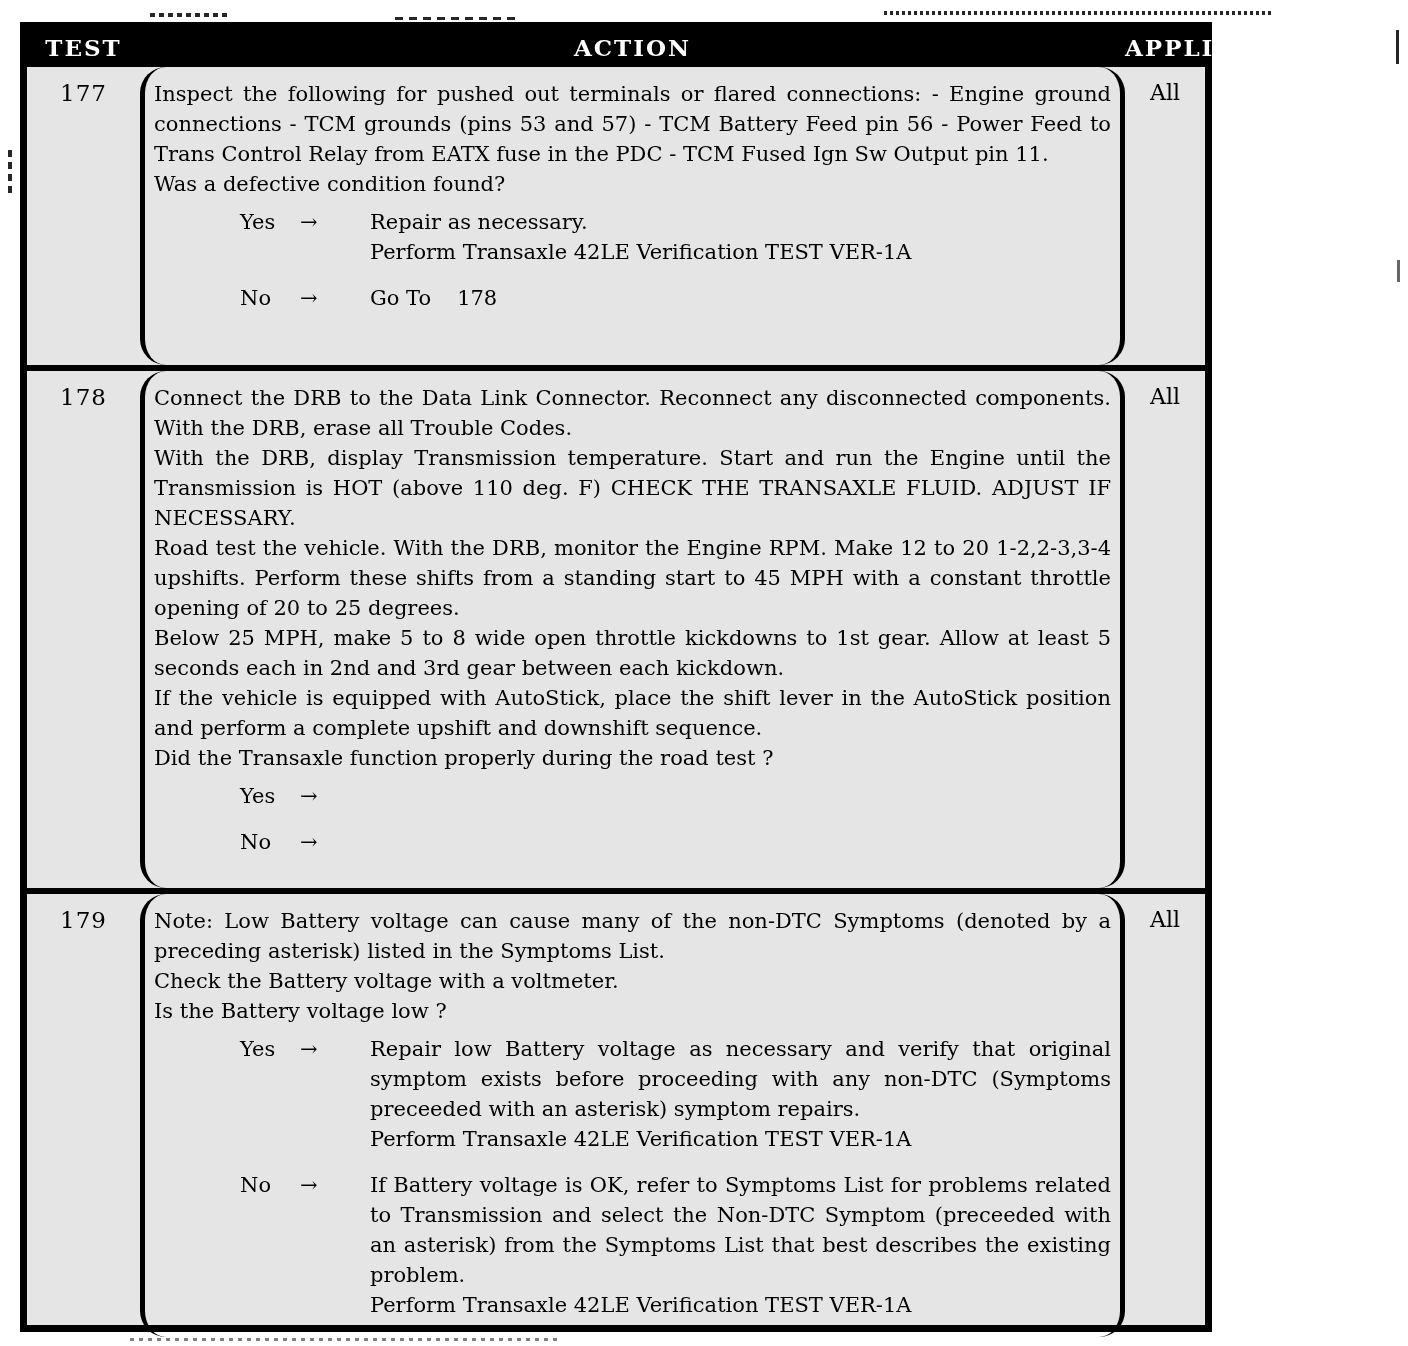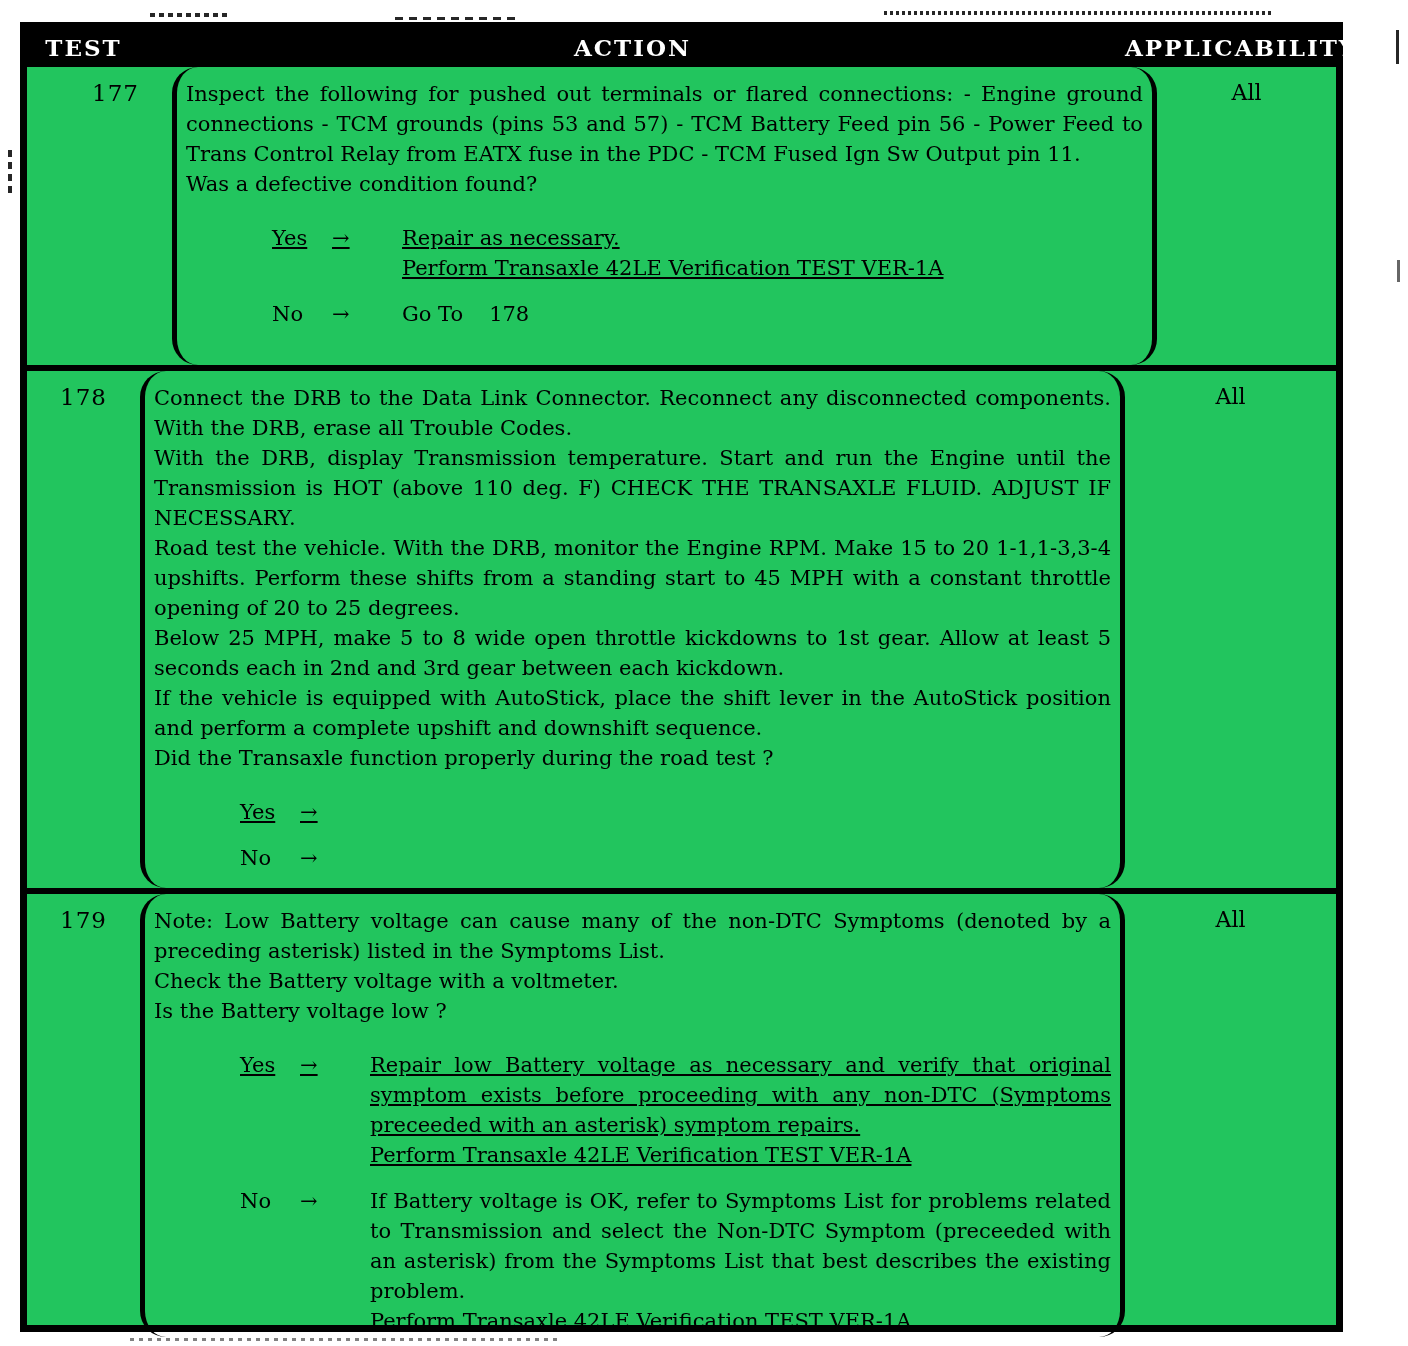--- a/index.html
+++ b/index.html
@@ -27,24 +27,24 @@
   .a5 { left: 8px;   top: 150px; width: 4px;  height: 46px;
         background: repeating-linear-gradient(180deg,#000 0 7px,transparent 7px 12px); }
   .a6 { left: 1397px; top: 260px; width: 3px; height: 22px; opacity:.6; }
   .a7 { left: 130px; top: 1338px; width: 430px; height: 3px;
         background: repeating-linear-gradient(90deg,#000 0 4px,transparent 4px 9px); opacity:.5; }
 
   
   .diag-table {
     position: absolute;
     left: 20px; top: 22px;
-    width: 1323px; height: 1310px;
+    width: 1192px; height: 1310px;
     border: 7px solid #000;
     box-sizing: border-box;
-    background: #22c55e;
+    background: #e5e5e5;
   }
   .thead {
     display: grid;
     grid-template-columns: 113px 985px 1fr;
     height: 38px;
     background: #000;
     color: #fff;
   }
   .th {
     font-weight: bold;
@@ -53,21 +53,21 @@
     line-height: 37px;
     text-align: center;
     white-space: nowrap;
   }
   .trow {
     display: grid;
     grid-template-columns: 113px 985px 1fr;
     box-sizing: border-box;
   }
   .trow.bordered { border-top: 6px solid #000; }
-  .r177 { height: 298px; padding-left: 32px; }
+  .r177 { height: 298px; }
   .r178 { height: 523px; }
   .r179 { height: 449px; }
   .td { box-sizing: border-box; overflow: hidden; }
   .td-test {
     text-align: center;
     font-size: 23px;
     padding-top: 13px;
     letter-spacing: 1px;
   }
   .td-action {
@@ -86,21 +86,21 @@
   .para {
     margin: 0;
     text-align: justify;
   }
   .decision {
     margin-left: 86px;
     display: grid;
     grid-template-columns: 60px 70px 1fr;
     align-items: start;
   }
-  .decision.first { margin-top: 24px; text-decoration: underline; }
+  .decision.first { margin-top: 8px; }
   .decision.second { margin-top: 16px; }
   .dec-label { white-space: nowrap; }
   .dec-arrow { white-space: nowrap; }
   .dec-text { }
   .dec-para { text-align: justify; margin: 0; }
   .dec-line { white-space: nowrap; }
   .goto-target { margin-left: 26px; }
 </style>
 </head>
 <body>
@@ -145,21 +145,21 @@
         </div>
       </div>
       <div class="td td-appl">All</div>
     </div>
 
     <div class="trow bordered r178">
       <div class="td td-test">178</div>
       <div class="td td-action">
         <p class="para">Connect the DRB to the Data Link Connector. Reconnect any disconnected components. With the DRB, erase all Trouble Codes.</p>
         <p class="para">With the DRB, display Transmission temperature. Start and run the Engine until the Transmission is HOT (above 110 deg. F) CHECK THE TRANSAXLE FLUID. ADJUST IF NECESSARY.</p>
-        <p class="para">Road test the vehicle. With the DRB, monitor the Engine RPM. Make 15 to 20 1-1,1-3,3-4 upshifts. Perform these shifts from a standing start to 45 MPH with a constant throttle opening of 20 to 25 degrees.</p>
+        <p class="para">Road test the vehicle. With the DRB, monitor the Engine RPM. Make 12 to 20 1-2,2-3,3-4 upshifts. Perform these shifts from a standing start to 45 MPH with a constant throttle opening of 20 to 25 degrees.</p>
         <p class="para">Below 25 MPH, make 5 to 8 wide open throttle kickdowns to 1st gear. Allow at least 5 seconds each in 2nd and 3rd gear between each kickdown.</p>
         <p class="para">If the vehicle is equipped with AutoStick, place the shift lever in the AutoStick position and perform a complete upshift and downshift sequence.</p>
         <p class="para">Did the Transaxle function properly during the road test ?</p>
         <div class="decision first">
           <span class="dec-label">Yes</span>
           <span class="dec-arrow">→</span>
         </div>
         <div class="decision second">
           <span class="dec-label">No</span>
           <span class="dec-arrow">→</span>

